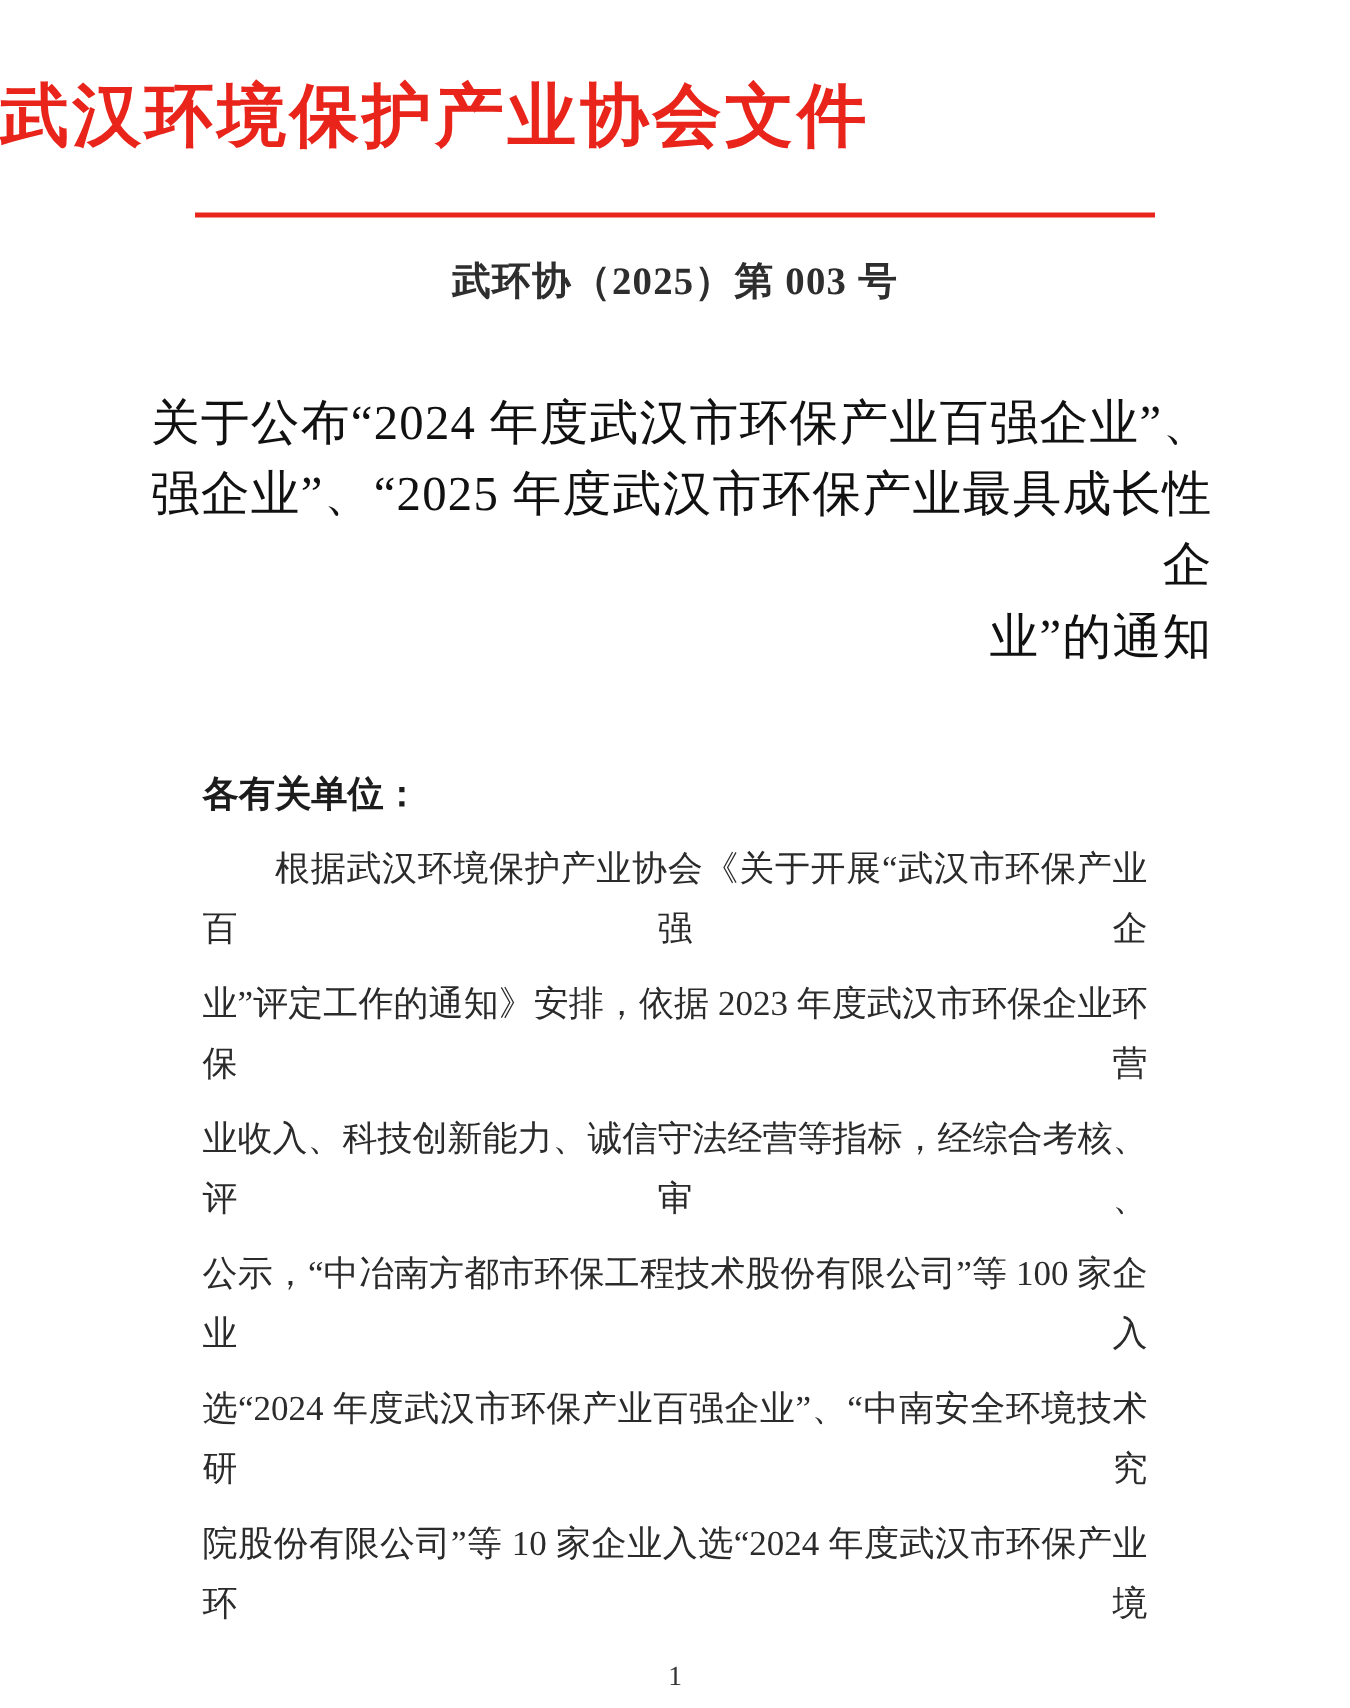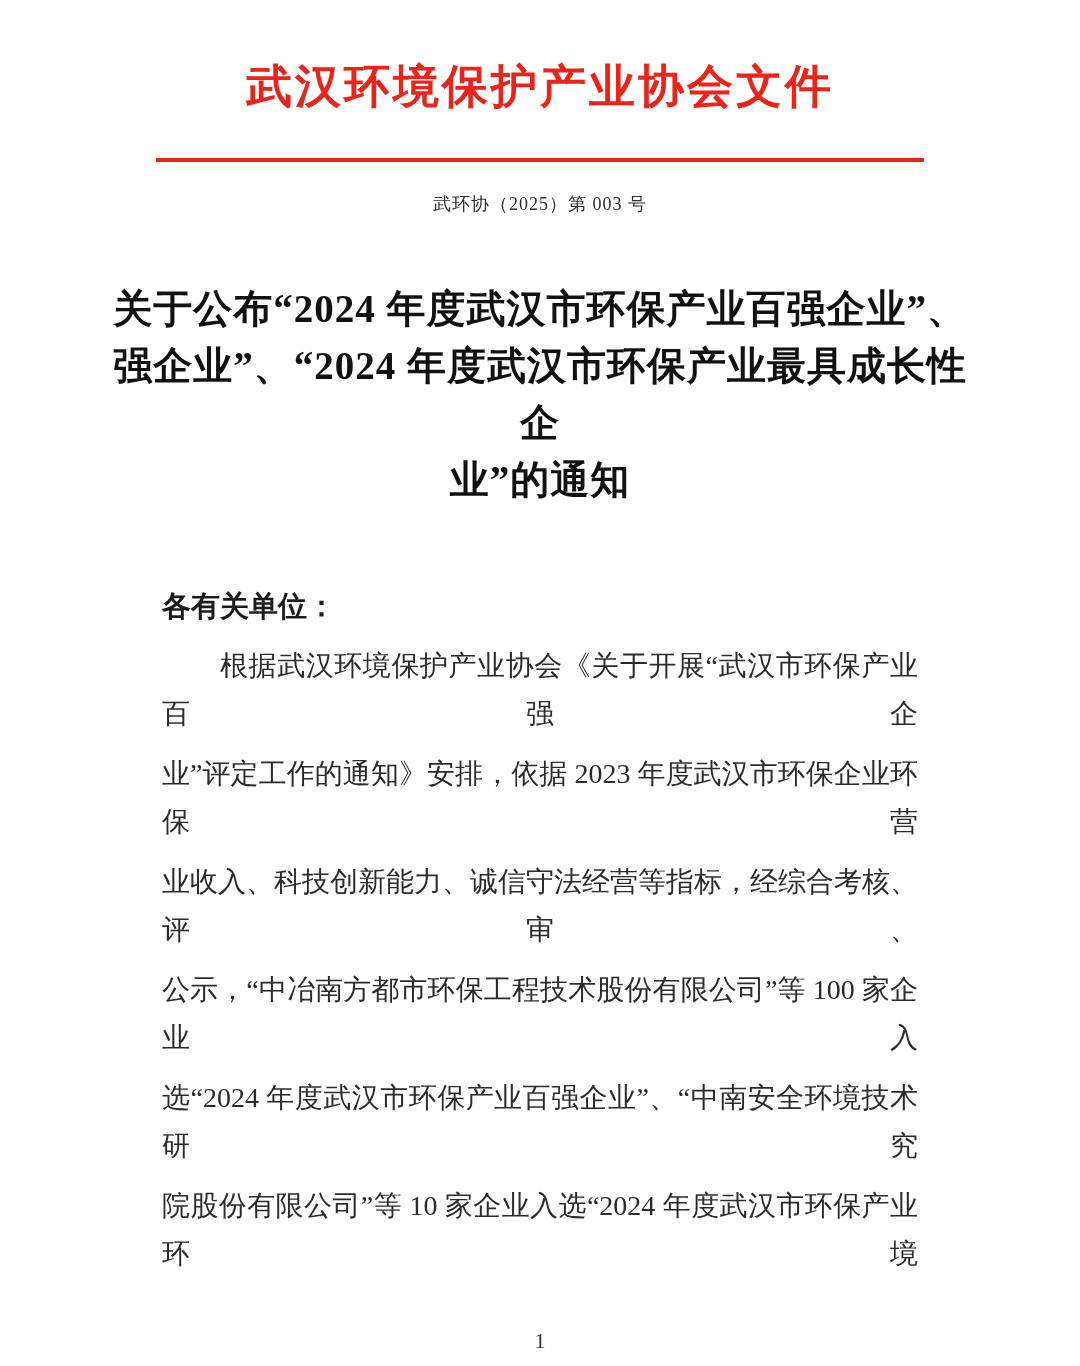--- a/index.html
+++ b/index.html
@@ -10,44 +10,44 @@
     height: 1366px;
     margin: 0 auto;
     position: relative;
     background: #ffffff;
     overflow: hidden;
     font-family: "Liberation Serif", "DejaVu Serif", serif;
     color: var(--ink);
   }
   .org-title {
     padding-top: 56px;
-    text-align: center;
     font-family: "Liberation Sans", "DejaVu Sans", sans-serif;
     font-weight: 900;
-    font-size: 46px;
+    font-size: 55px;
     letter-spacing: 3px;
     color: var(--red);
     white-space: nowrap;
   }
   .red-line {
     margin: 40px 156px 0 156px;
     height: 4px;
     background: var(--red);
   }
   .doc-number {
     margin-top: 30px;
     text-align: center;
-    font-size: 18px;
+    font-size: 31px;
     letter-spacing: 1px;
     color: #2e2e2e;
+    font-weight: bold;
   }
   .notice-title {
     margin: 64px 110px 0 110px;
-    text-align: center;
-    font-weight: bold;
+    text-align: right;
+    font-weight: normal;
     font-size: 39px;
     line-height: 57px;
     letter-spacing: 1px;
     color: #111111;
   }
   .notice-title .t-line { display: block; }
   .doc-body {
     margin: 74px 162px 0 162px;
     font-size: 28px;
     line-height: 48px;
@@ -81,21 +81,21 @@
 <div class="page">
 
   <div class="org-title">武汉环境保护产业协会文件</div>
 
   <div class="red-line"></div>
 
   <div class="doc-number">武环协（2025）第 003 号</div>
 
   <h1 class="notice-title">
     <span class="t-line">关于公布“2024 年度武汉市环保产业百强企业”、</span>
-    <span class="t-line">强企业”、“2024 年度武汉市环保产业最具成长性企</span>
+    <span class="t-line">强企业”、“2025 年度武汉市环保产业最具成长性企</span>
     <span class="t-line">业”的通知</span>
   </h1>
 
   <div class="doc-body">
 
     <div class="salutation">各有关单位：</div>
 
     <div>
       <div class="b-line indent">根据武汉环境保护产业协会《关于开展“武汉市环保产业百强企</div>
       <div class="b-line">业”评定工作的通知》安排，依据 2023 年度武汉市环保企业环保营</div>

